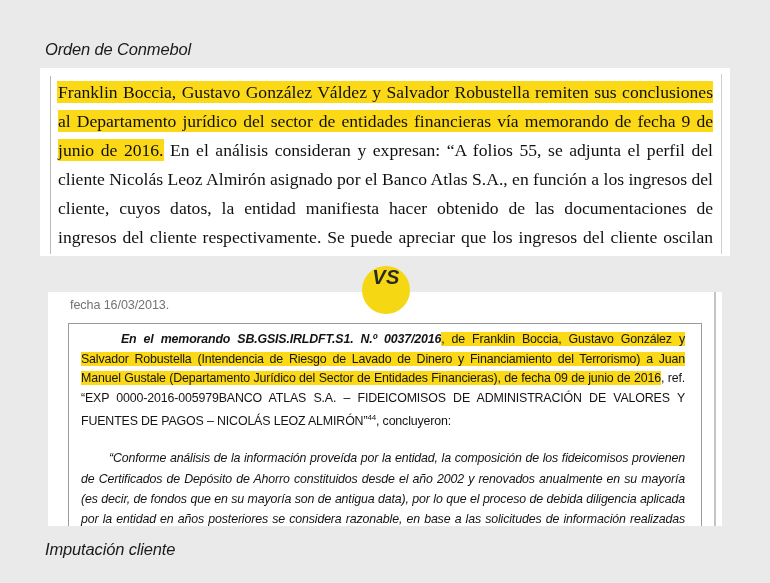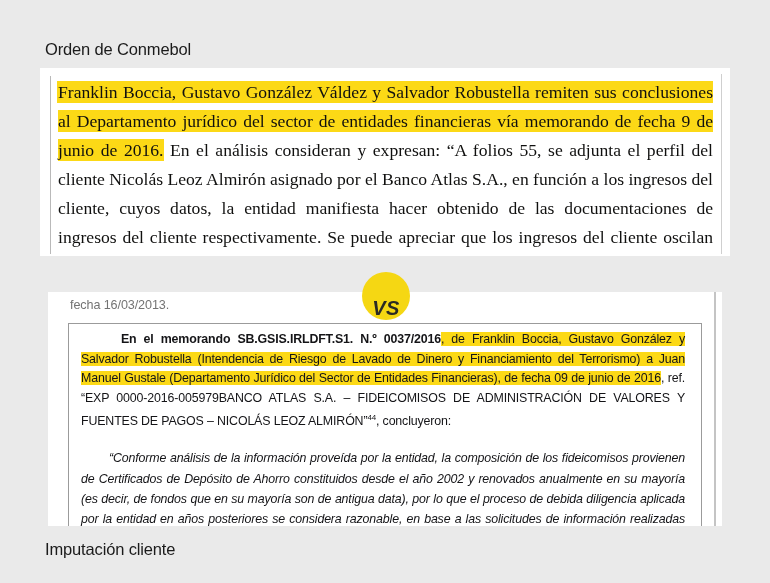--- a/index.html
+++ b/index.html
@@ -18,20 +18,21 @@
   
   .caption {
     position: absolute;
     left: 45px;
     color: #1b1b1b;
     font-family: "Liberation Sans", sans-serif;
     font-size: 16.5px;
     font-weight: 400;
     letter-spacing: -0.15px;
     white-space: nowrap;
+    font-style: italic;
   }
   #caption-top { top: 40px; }
   #caption-bottom { top: 540px; }
 
   
   #doc-a {
     position: absolute;
     left: 40px;
     top: 68px;
     width: 690px;
@@ -72,27 +73,27 @@
   }
   .doc-a-text .hl {
     background: #fcd916;
     box-shadow: 0 0 0 1px #fcd916;
   }
 
   
   #vs-badge {
     position: absolute;
     left: 362px;
-    top: 272px;
+    top: 266px;
     width: 48px;
     height: 48px;
     border-radius: 50%;
     background: #f5d713;
     display: flex;
-    align-items: flex-end;
+    align-items: flex-start;
     justify-content: center;
     z-index: 40;
   }
   #vs-badge span {
     font-family: "Liberation Sans", sans-serif;
     font-style: italic;
     font-weight: 700;
     font-size: 20px;
     color: #2a2a25;
     letter-spacing: 0.3px;
@@ -142,21 +143,21 @@
     top: 6px;
     width: 604px;
     font-family: "Liberation Sans", sans-serif;
     font-size: 12.4px;
     line-height: 19.6px;
     color: #141417;
     text-align: justify;
     letter-spacing: -0.15px;
   }
   .doc-b-body .hl { background: #fcd916; }
-  .doc-b-body .bold { font-weight: 700; }
+  .doc-b-body .bold { font-weight: 700; font-style: italic; }
   .doc-b-body .p1 { margin: 0; text-indent: 40px; }
   .doc-b-body .p2 {
     margin: 16px 0 0 0;
     font-style: italic;
     text-indent: 28px;
     line-height: 20.4px;
   }
   .doc-b-body sup { font-size: 8px; vertical-align: super; }
 </style>
 </head>

